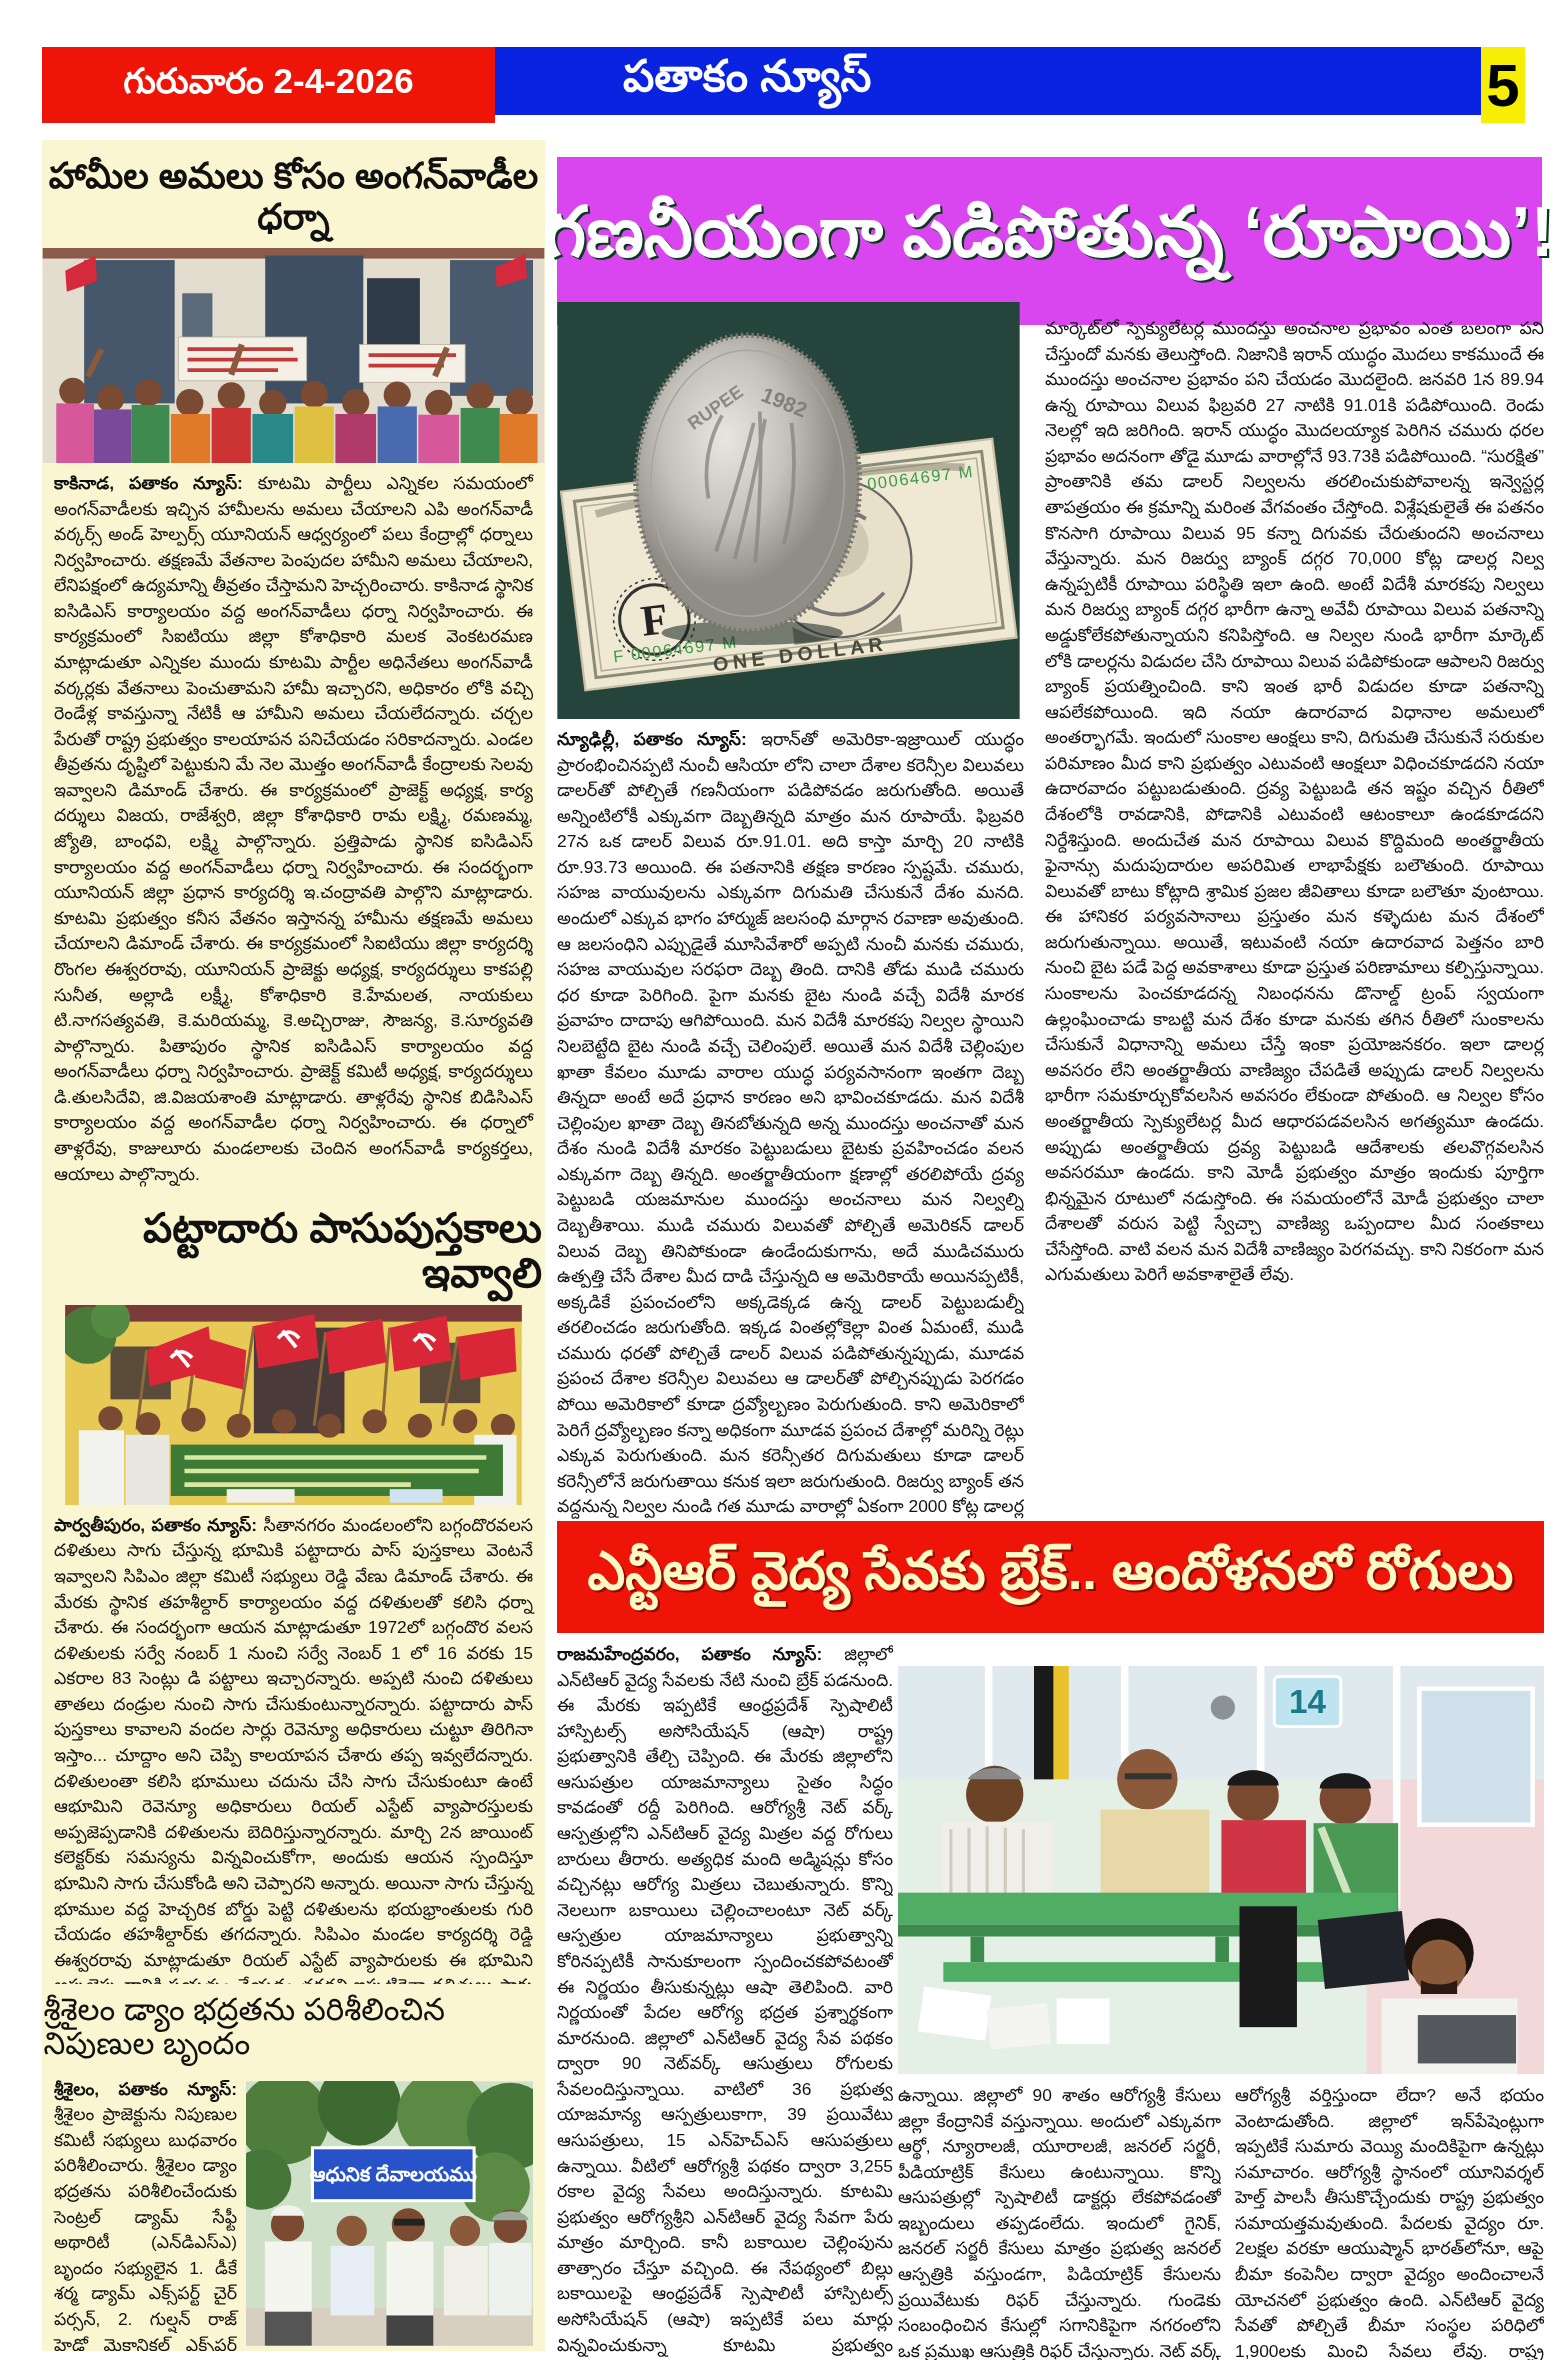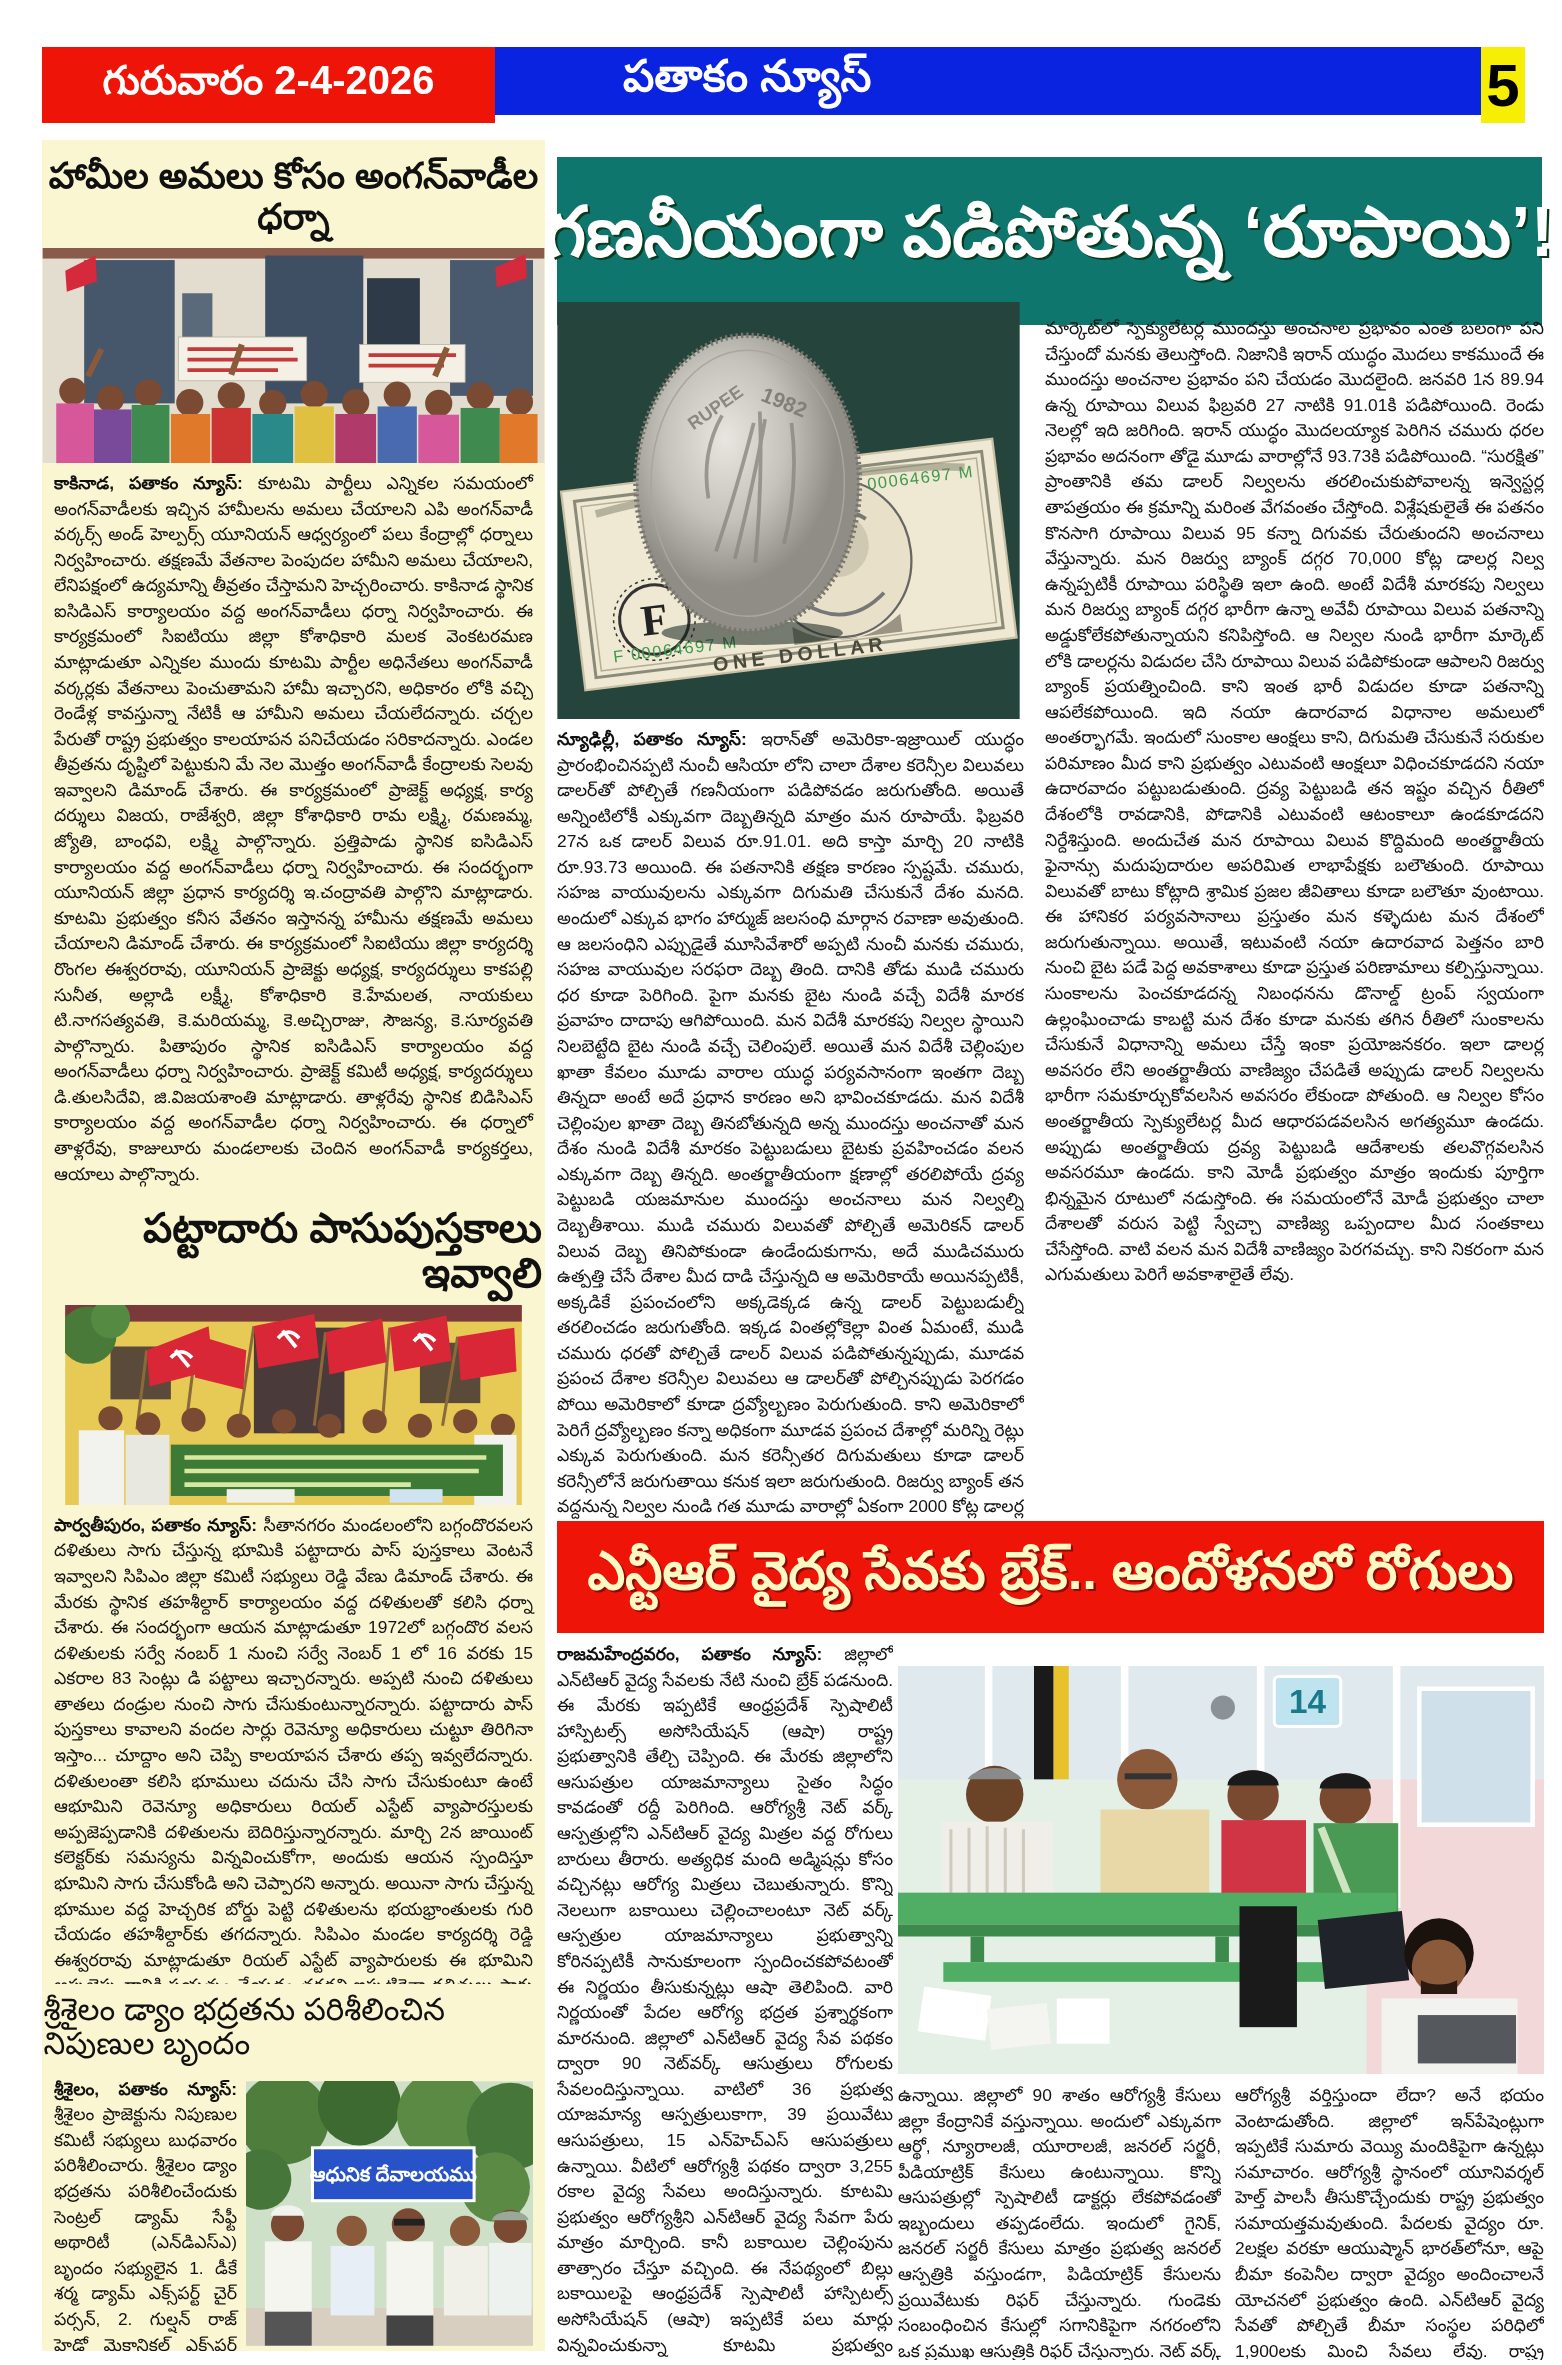--- a/index.html
+++ b/index.html
@@ -1,40 +1,40 @@
 <!DOCTYPE html>
 <html style="font-size:12px"><head>
 <meta charset="utf-8">
 <style>
   html,body{margin:0;padding:0;background:#ffffff;}
   #page{position:relative;width:1562px;height:2366px;background:#ffffff;overflow:hidden;
         font-family:"Liberation Sans",sans-serif;color:#111;}
   .abs{position:absolute;}
   
   .date-box{left:42px;top:47px;width:453px;height:76px;background:#ee1407;color:#fff;
-            display:flex;align-items:center;justify-content:center;font-size:40px;font-weight:bold;}
+            display:flex;align-items:center;justify-content:center;font-size:35px;font-weight:bold;}
   .masthead-bar{left:495px;top:47px;width:986px;height:68px;background:#0a23e0;color:#fff;
             display:flex;align-items:center;font-size:44px;font-weight:bold;}
   .masthead-bar span{margin-left:128px;}
   .page-num-box{left:1481px;top:47px;width:44px;height:76px;background:#f6ee04;color:#000;
             display:flex;align-items:center;justify-content:center;font-size:60px;font-weight:bold;}
   
   .left-panel{left:42px;top:130px;width:503px;height:2211px;background:#fbf6d2;overflow:hidden;margin-top:10px;}
   .hl1{font-size:36px;font-weight:bold;text-align:center;padding:15px 4.5px 10.6px;line-height:1.15;}
   .hl2{font-size:41px;font-weight:bold;text-align:right;padding:10.6px 3px 9px;line-height:1.1;}
   .hl3{font-size:31px;font-weight:normal;text-align:left;padding:9px 1.5px 7.6px;line-height:1.1;}
   .bodytext{font-size:17.4px;line-height:1.47;text-align:justify;overflow:hidden;}
   .left-panel .bodytext{padding:7.6px 12px 4.5px;}
   .bodytext b{font-weight:bold;}
   .b1{height:720px;}
   .b2{height:467px;}
   .art3{padding:0 10.6px;overflow:hidden;height:363px;}
   .art3 svg{float:right;margin:4.5px 0 6px 9px;}
   
-  .green-hl{left:557px;top:157px;width:985px;height:168px;background:#0f766e;color:#fff;
+  .green-hl{left:557px;top:157px;width:985px;height:168px;background:#d946ef;color:#fff;
             display:flex;align-items:center;justify-content:center;font-size:70px;font-weight:bold;
             text-shadow:2.3px 2.3px 0 #0a3a1d;white-space:nowrap;}
   .colA{left:557px;top:727px;width:467px;height:800px;}
   .colB{left:1045px;top:316px;width:499px;height:1209px;}
   
   .red-banner{left:557px;top:1521px;width:987px;height:112px;background:#ee1407;color:#fef9c3;
             display:flex;align-items:center;justify-content:center;font-size:53px;font-weight:bold;
             text-shadow:2.3px 2.3px 0 #8a0a05;white-space:nowrap;}
   .ntr1{left:557px;top:1642px;width:336px;height:718px;}
   .ntr2{left:898px;top:2083px;width:323px;height:277px;}

